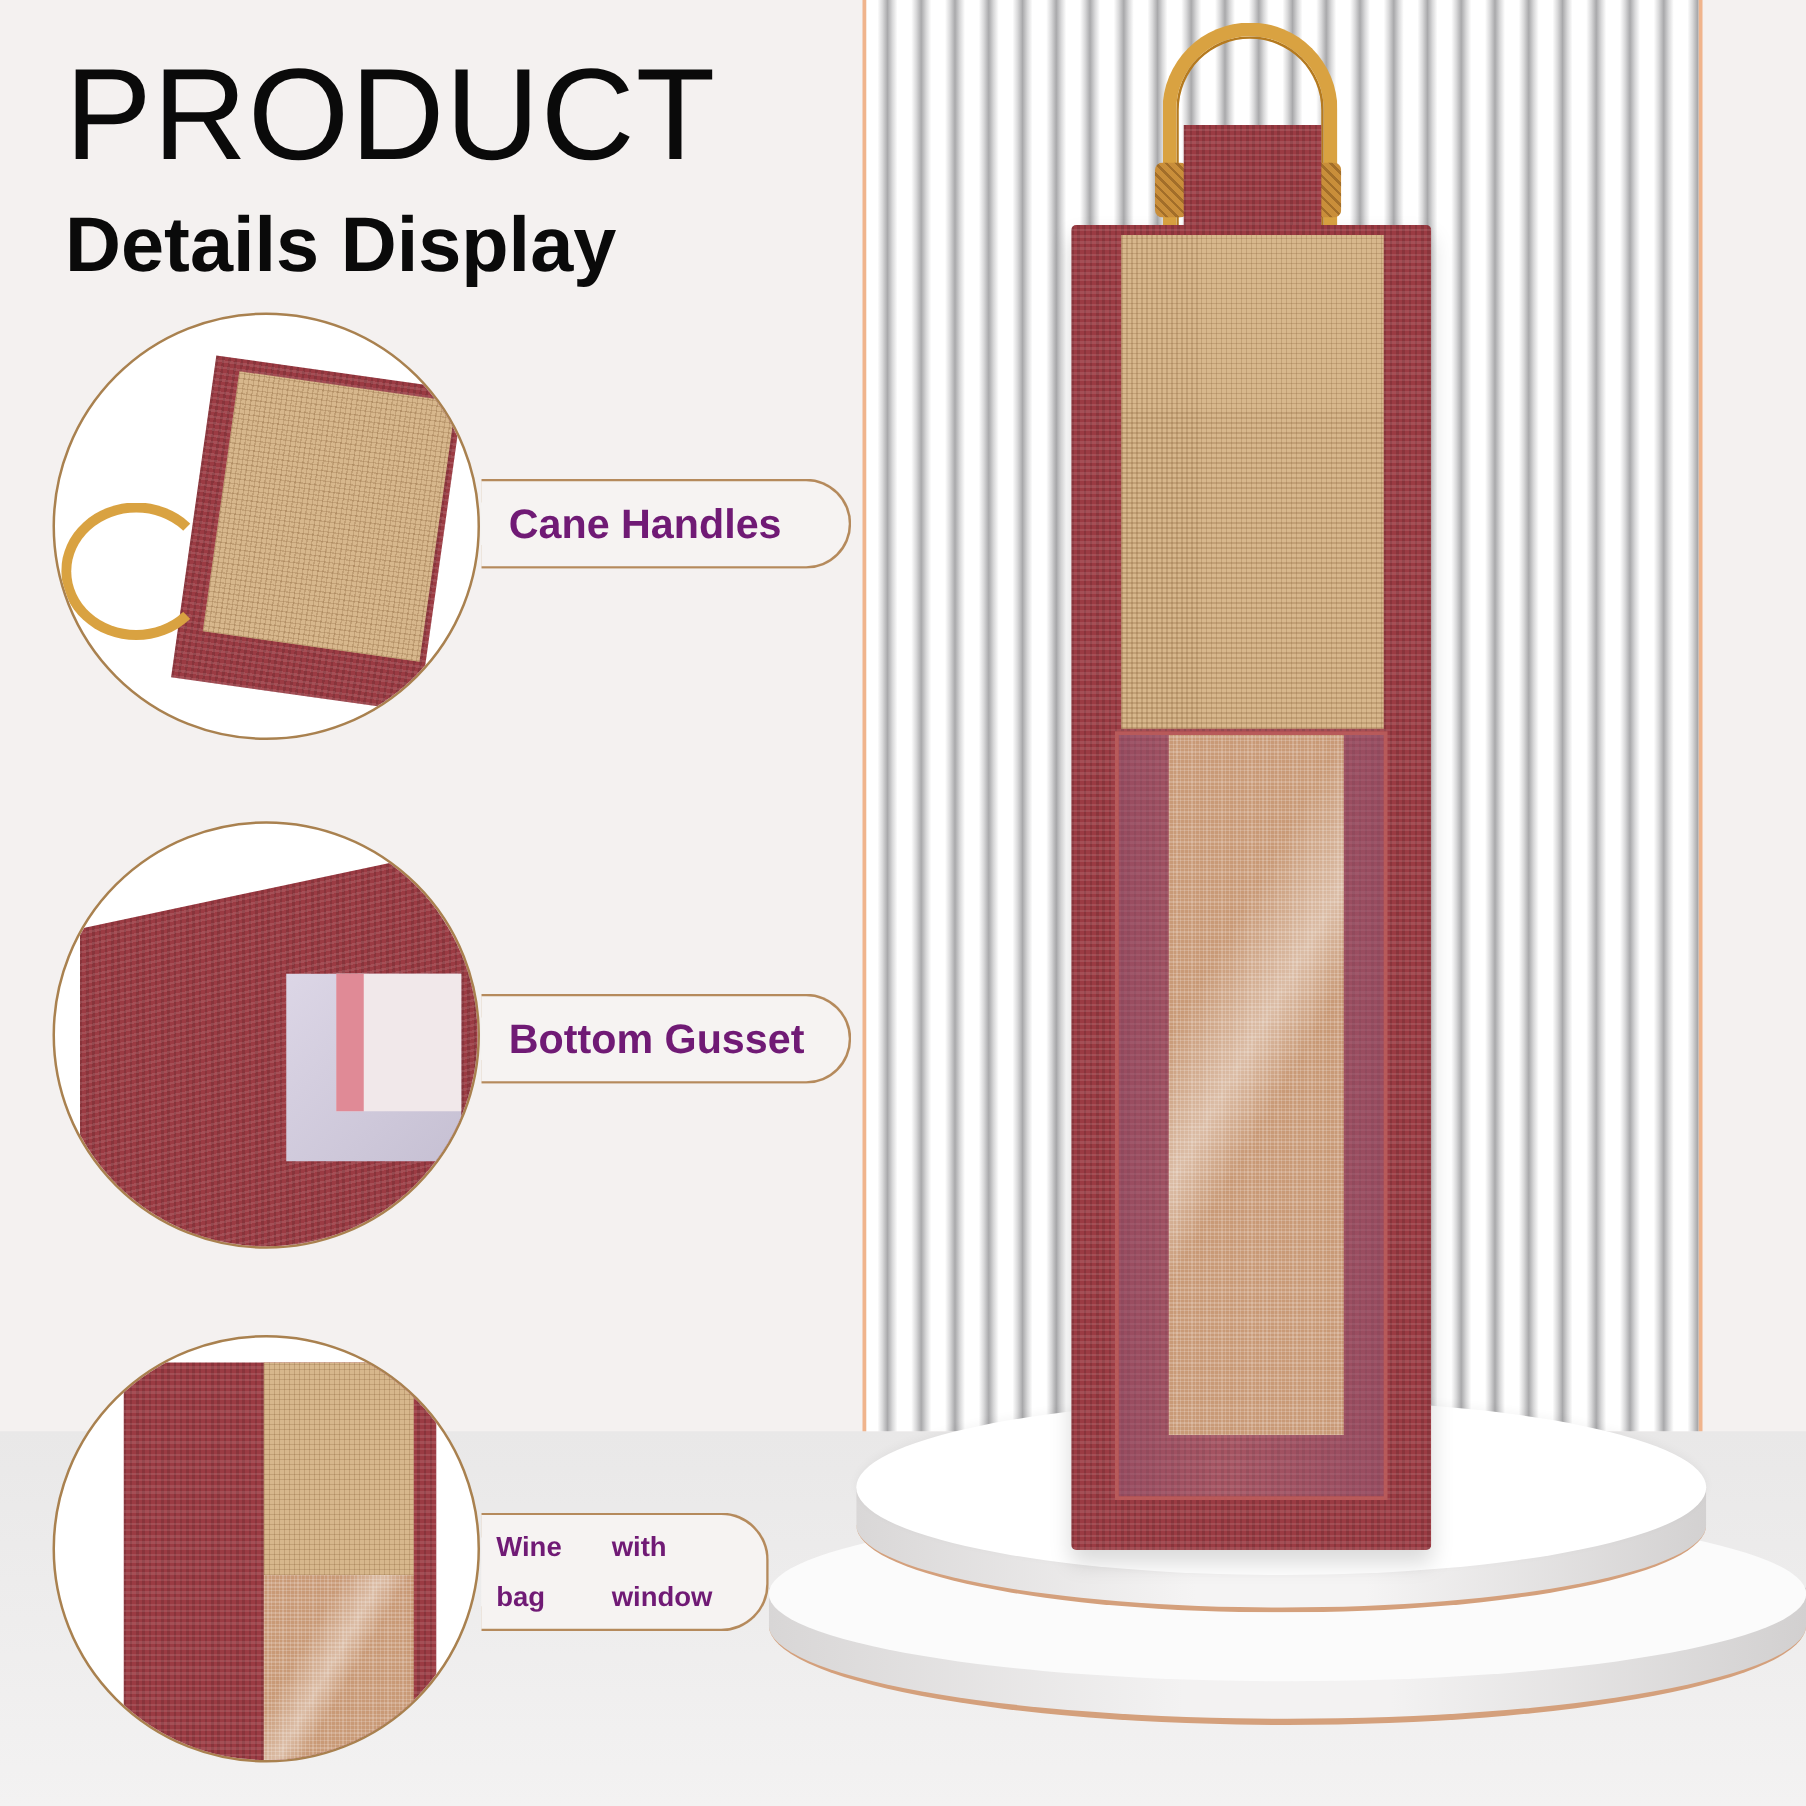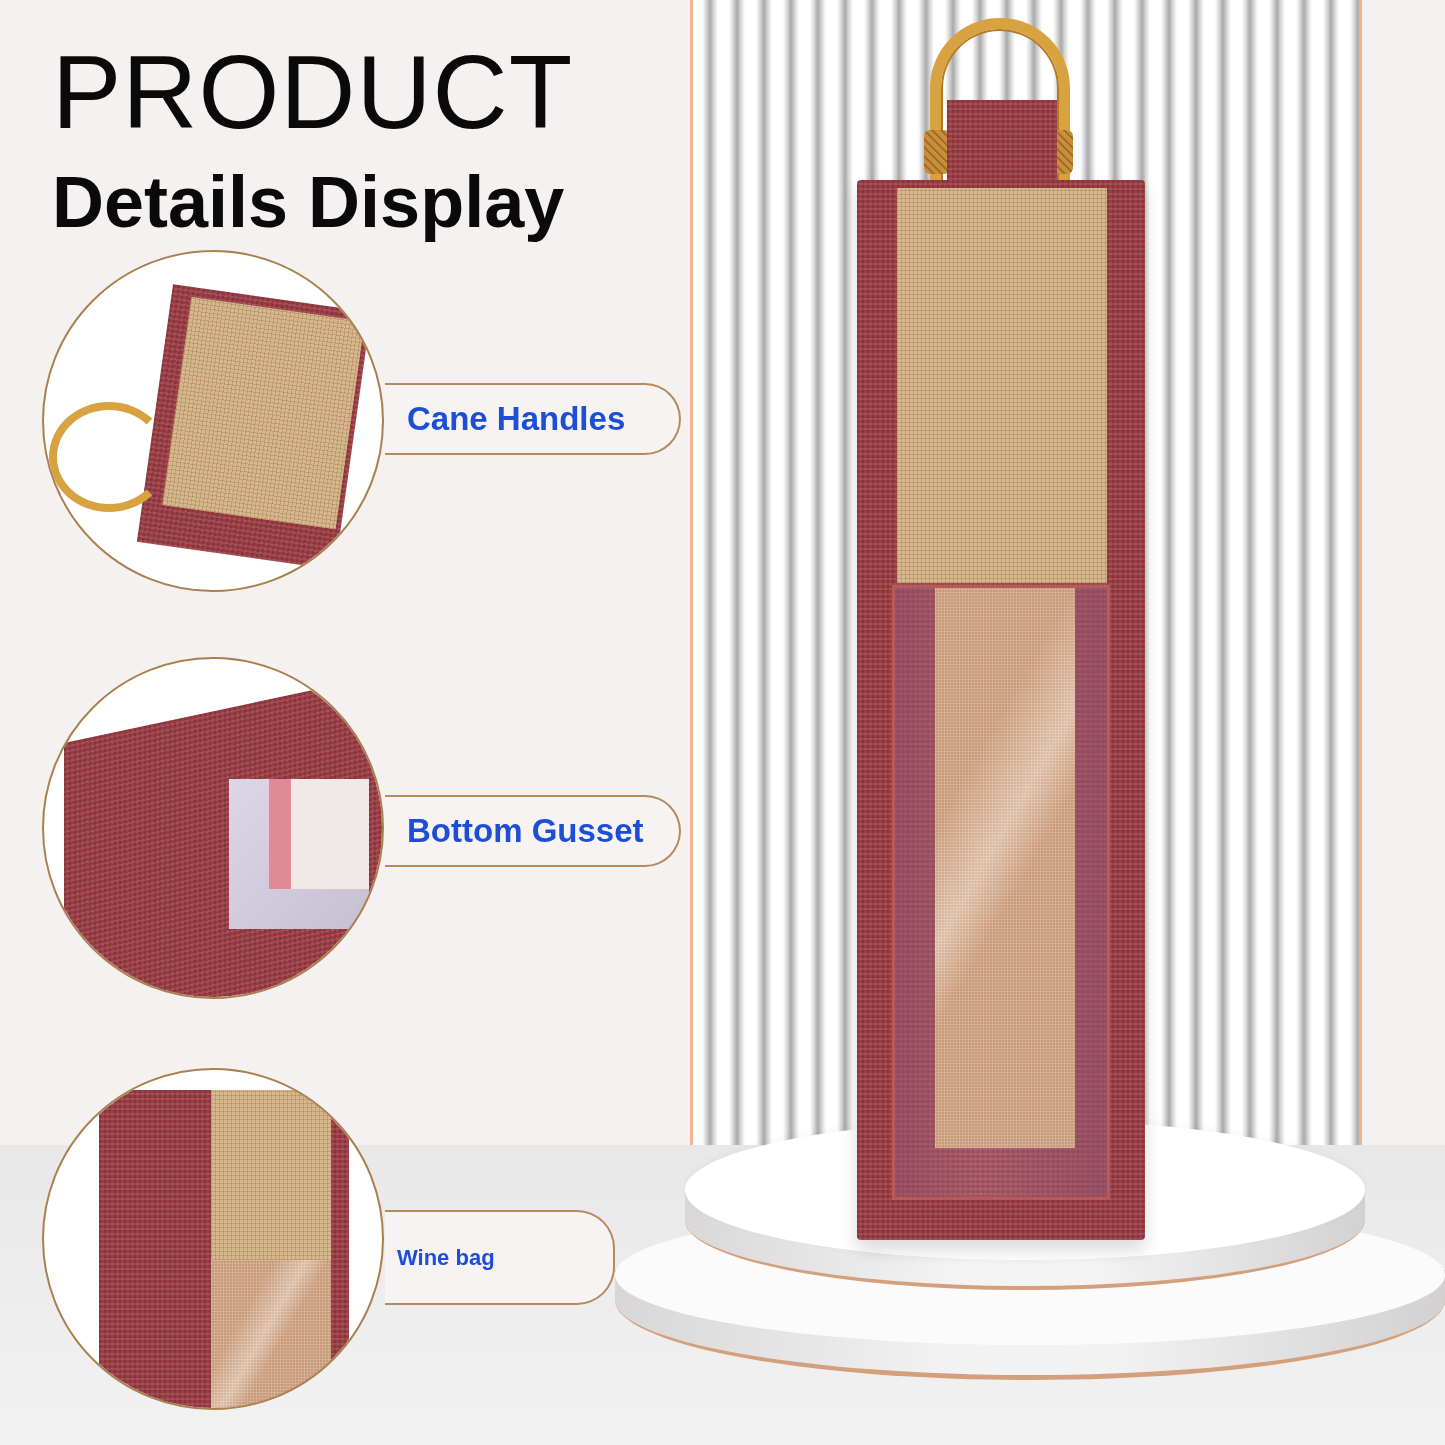--- a/index.html
+++ b/index.html
@@ -24,37 +24,37 @@
     border-right: 3px solid #f0b48c;
   }
   
   .title-main {
     position: absolute; left: 52px; top: 40px;
     font-size: 104px; font-weight: normal; color: #0a0a0a; letter-spacing: 1px;
     line-height: 1;
   }
   .title-sub {
     position: absolute; left: 52px; top: 166px;
-    font-size: 72px; font-weight: bold; color: #0a0a0a; line-height: 1;
+    font-size: 62px; font-weight: bold; color: #0a0a0a; line-height: 1;
   }
   
   .circle {
     position: absolute; width: 342px; height: 342px; border-radius: 50%;
     border: 2px solid #a9814f; background: #ffffff; overflow: hidden;
   }
   .c1 { left: 42px; top: 250px; }
   .c2 { left: 42px; top: 657px; }
   .c3 { left: 42px; top: 1068px; }
   .callout {
     position: absolute; height: 72px;
     border: 2px solid #b58a5c; border-left: none;
     border-radius: 0 38px 38px 0;
     background: #f6f3f2;
     display: flex; align-items: center; padding-left: 22px;
-    font-weight: bold; font-size: 33px; color: #1d4ed8;
+    font-weight: bold; font-size: 33px; color: #701a75;
   }
   .callout-1 { left: 385px; top: 383px; width: 296px; }
   .callout-2 { left: 385px; top: 795px; width: 296px; }
   .callout-3 { left: 385px; top: 1210px; width: 230px; height: 95px; font-size: 22px; line-height: 40px; padding-left: 12px; }
   .callout-3 span { display: block; }
 
   
   .maroon {
     background-color: #9b3b43;
     background-image:
@@ -161,20 +161,21 @@
 <div class="callout callout-2">Bottom Gusset</div>
 
 <div class="circle c3">
   <div class="mini-bag maroon">
     <div class="mini-jute jute"></div>
     <div class="mini-window window-mesh"></div>
   </div>
 </div>
 <div class="callout callout-3">
   <span>Wine bag</span>
+  <span>with window</span>
 </div>
 
 <div class="ped-bottom-side"></div>
 <div class="ped-bottom-top" style="top:1205px;height:140px;"></div>
 <div class="ped-top-side"></div>
 <div class="ped-top-top"></div>
 
 <div class="handle"></div>
 <div class="handle-knot k1"></div>
 <div class="handle-knot k2"></div>

